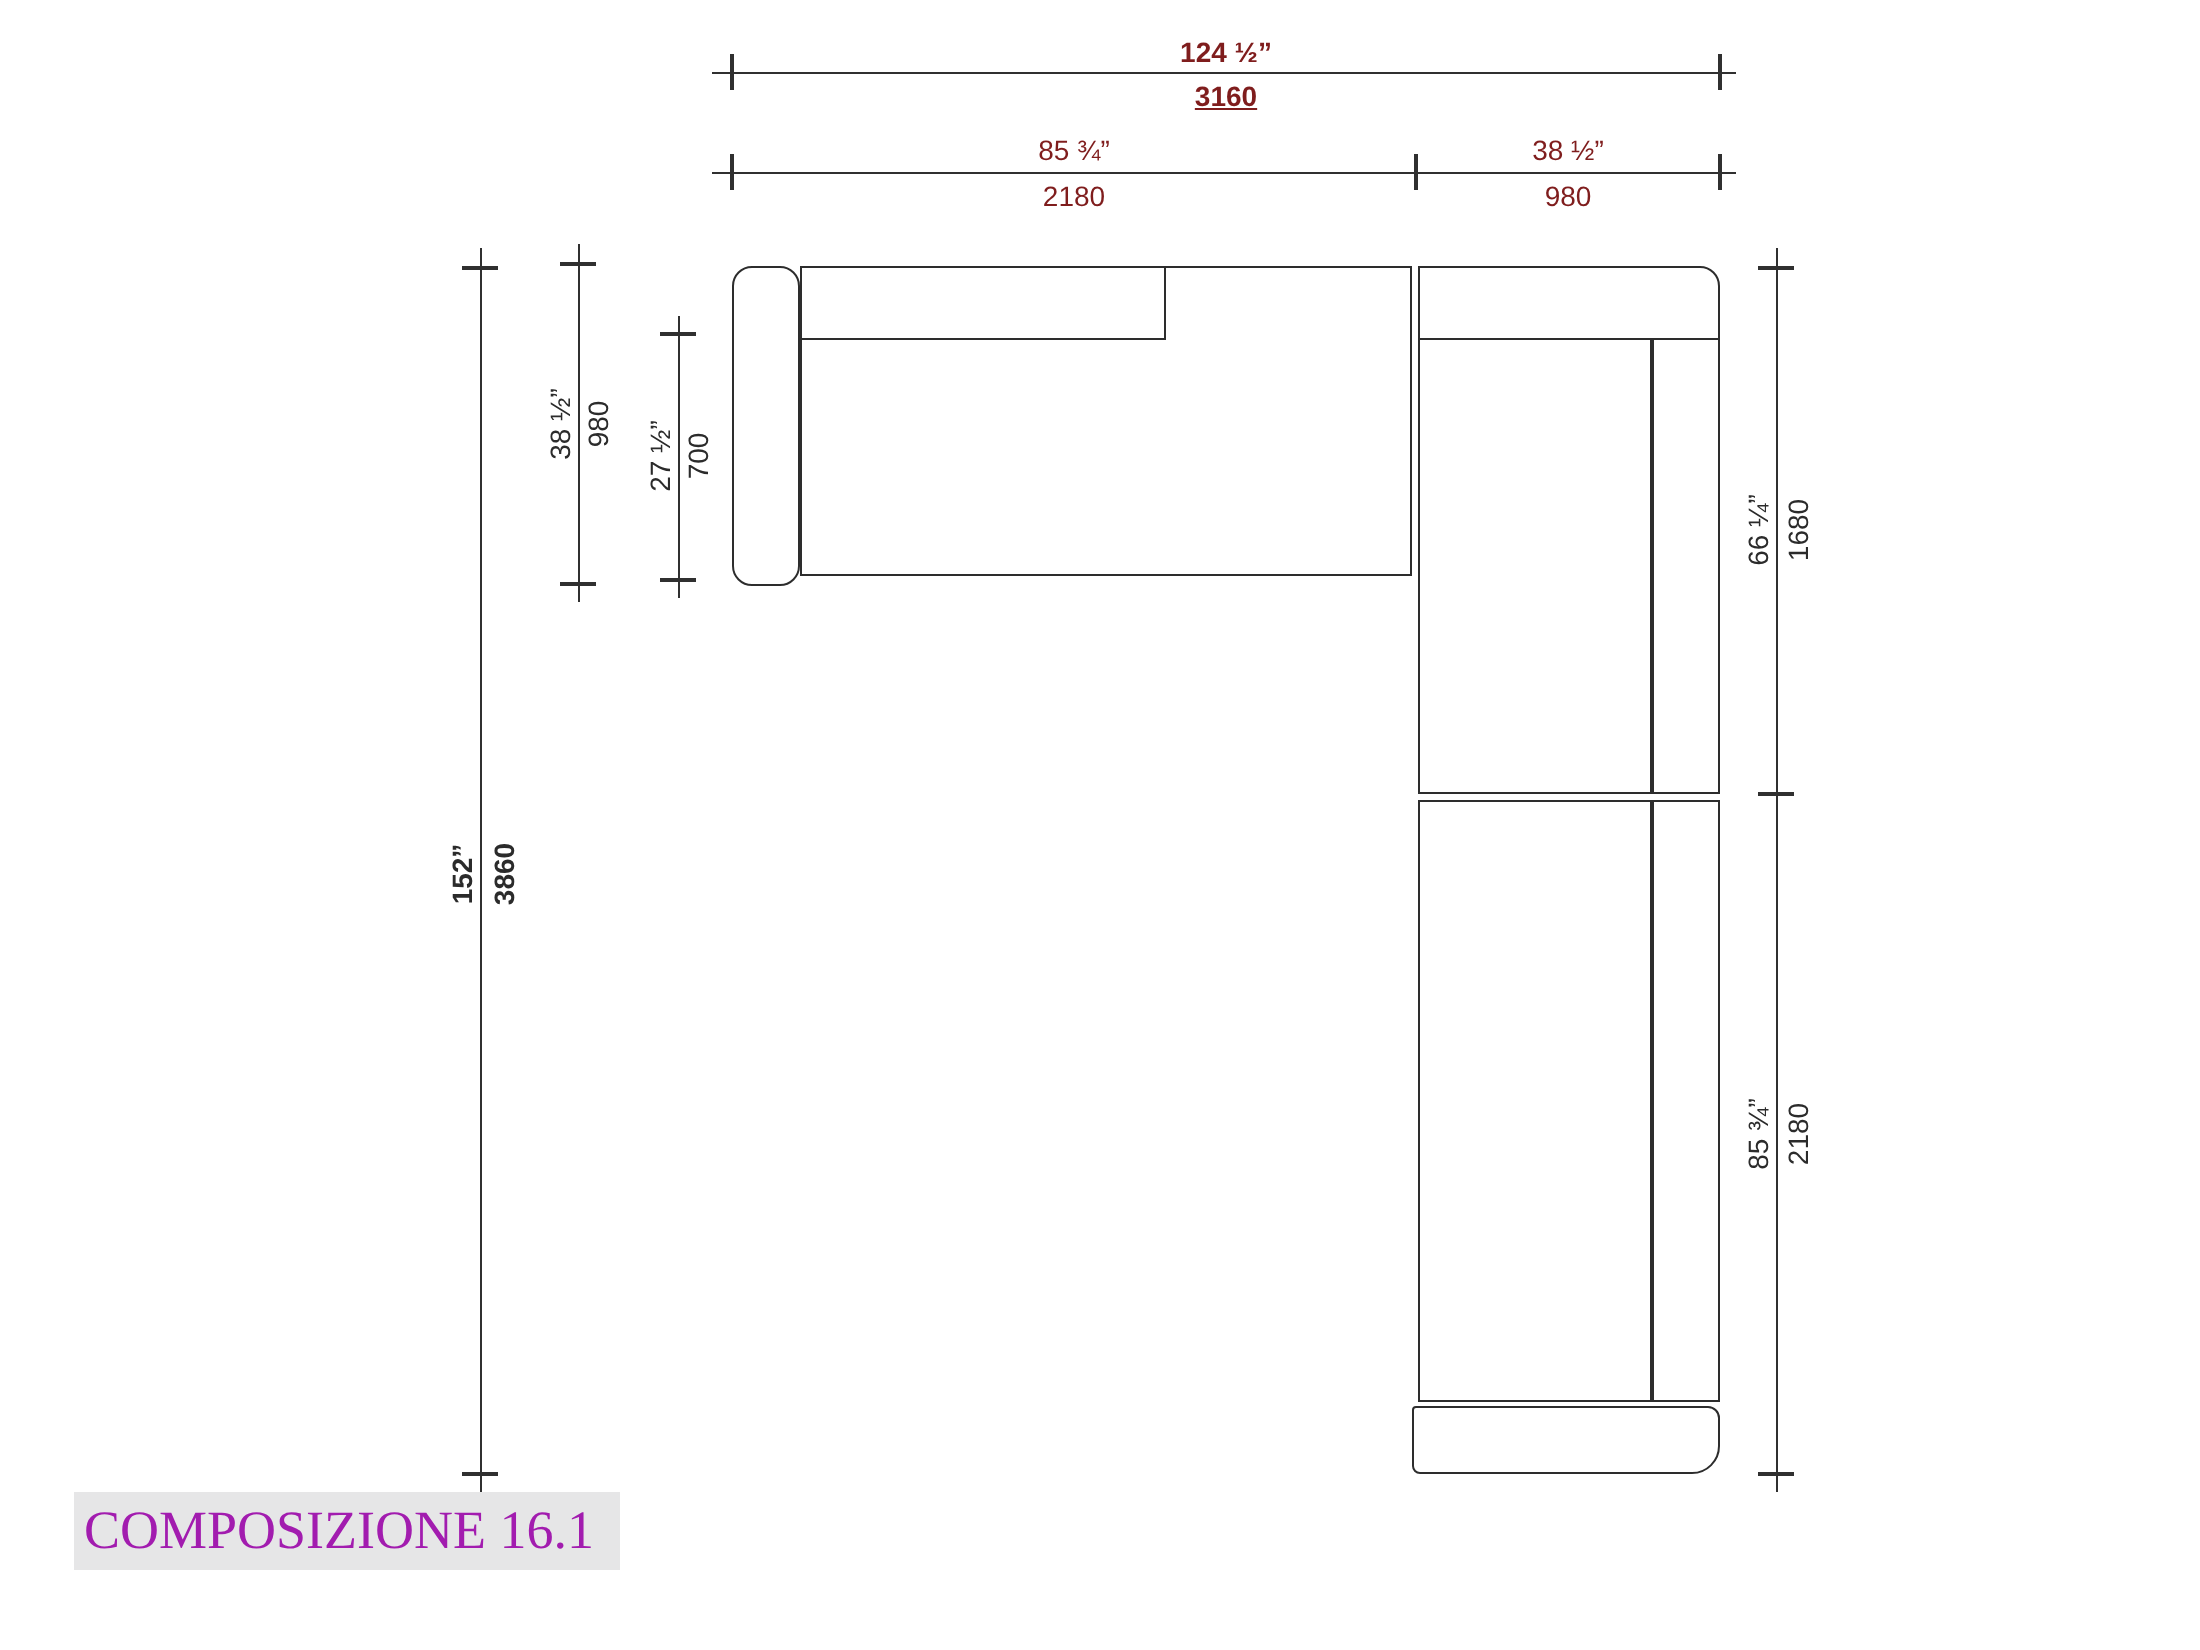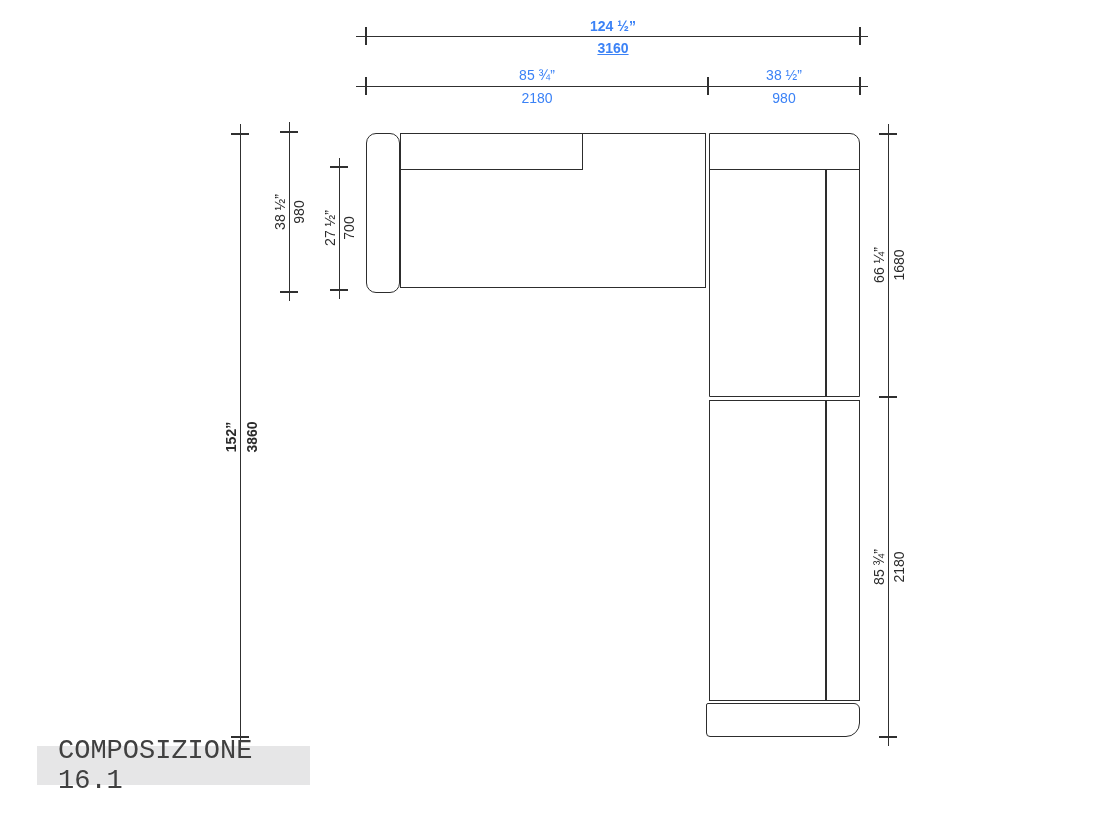--- a/index.html
+++ b/index.html
@@ -11,37 +11,37 @@
   .piece{position:absolute;border:1.5px solid #2d2d2d;background:#ffffff;box-sizing:border-box;}
   .iline-h{position:absolute;height:1.5px;background:#2d2d2d;}
   .iline-v{position:absolute;width:1.5px;background:#2d2d2d;}
   
   .dim-h{position:absolute;height:1.3px;background:#303030;}
   .dim-v{position:absolute;width:1.3px;background:#303030;}
   .tick-v{position:absolute;width:1.4px;height:18px;background:#303030;}
   .tick-h{position:absolute;width:18px;height:1.4px;background:#303030;}
   
   .lbl{
-    position:absolute;font-size:14px;line-height:14px;color:#3b82f6;
+    position:absolute;font-size:14px;line-height:14px;color:#7f1d1d;
     white-space:nowrap;transform:translateX(-50%);
   }
   .lbl.bold{font-weight:bold;}
   .vlbl{
     position:absolute;font-size:14px;line-height:14px;color:#2b2b2b;
     white-space:nowrap;transform:translate(-50%,-50%) rotate(-90deg);
   }
   .vlbl.bold{font-weight:bold;}
   
   .title-box{
     position:absolute;left:37px;top:746px;width:273px;height:39px;
     background:#e6e6e7;display:flex;align-items:center;
   }
   .title-text{
-    font-size:27px;color:#404040;padding-left:21px;letter-spacing:0px;
-    font-family:Liberation Mono, monospace;
+    font-size:27px;color:#a21caf;padding-left:5px;letter-spacing:0px;
+    font-family:Liberation Serif, serif;
   }
 </style>
 </head>
 <body>
 
 <div class="canvas">
 
   <div class="piece" style="left:366px;top:133px;width:34px;height:160px;border-radius:10px;"></div>
 
   <div class="piece" style="left:400px;top:133px;width:306px;height:155px;"></div>

